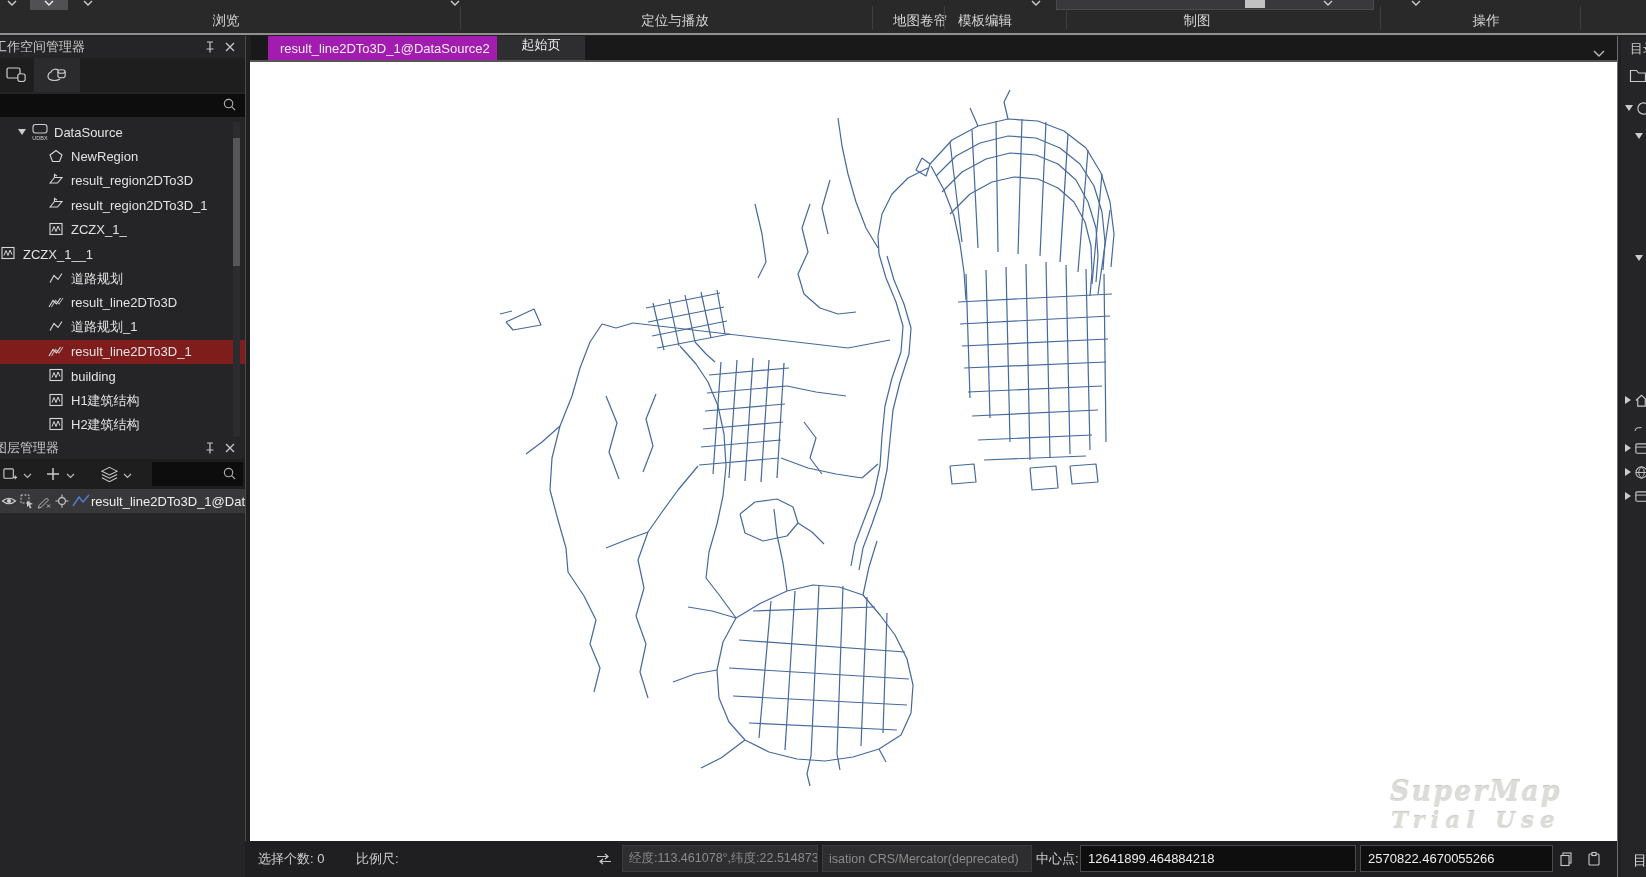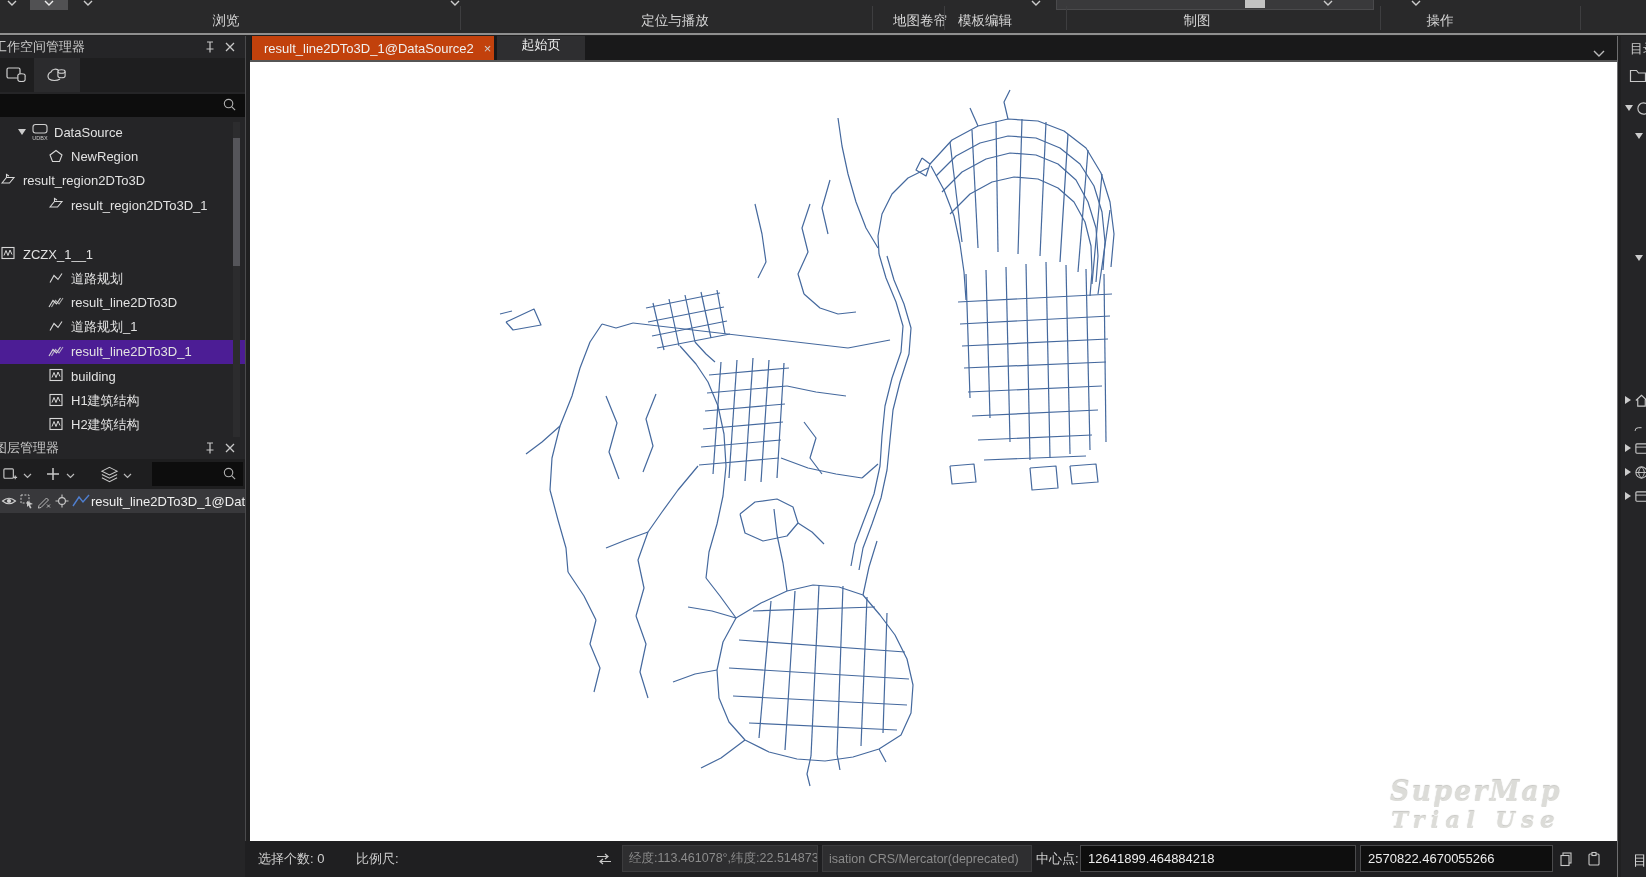--- a/index.html
+++ b/index.html
@@ -26,21 +26,21 @@
   .panel-header{position:relative;height:22px;line-height:22px;color:#c9c9c9;overflow:hidden;}
   .panel-title{position:absolute;left:0;top:0;margin-left:-6px;white-space:nowrap;}
   .ph-ico{position:absolute;top:3px;width:16px;height:16px;cursor:pointer;}
   .ws-toolbar{position:relative;height:34px;background:#1e1e1f;}
   .ws-viewbtn{position:absolute;top:0;height:34px;display:flex;align-items:center;justify-content:center;cursor:pointer;}
   .search-wrap{position:relative;height:28px;}
   .search-box{position:absolute;left:0;top:2px;width:245px;height:23px;background:#0d0d0d;}
   .search-mag{position:absolute;top:5px;right:8px;}
   .tree{position:relative;height:317px;overflow:hidden;}
   .trow{position:absolute;left:0;width:232px;height:24.4px;display:flex;align-items:center;cursor:pointer;white-space:nowrap;color:#e2e2e2;}
-  .trow.sel{background:#4c1d95;}
+  .trow.sel{background:#7f1d1d;}
   .trow .caret{width:0;height:0;border-left:4.5px solid transparent;border-right:4.5px solid transparent;border-top:6px solid #cccccc;margin-right:5px;}
   .trow .ticon{width:18px;height:18px;margin-right:5px;flex:0 0 auto;}
   .vscroll{left:233px;width:7px;background:#2c2c2e;}
   .vthumb{position:absolute;left:0;width:7px;background:#55555a;}
   .lm-toolbar{position:relative;height:30px;background:#1e1e1f;}
   .lm-btn{position:absolute;top:2px;height:26px;display:flex;align-items:center;cursor:pointer;}
   .layer-row{position:relative;height:24px;background:#38383b;display:flex;align-items:center;overflow:hidden;white-space:nowrap;color:#efefef;}
   .layer-row svg{flex:0 0 auto;}
   .small-chev{margin-left:4px;}
   
@@ -109,33 +109,33 @@
         <svg width="10" height="6">
           <polyline points="1,1 5,5 9,1" stroke="#cccccc" fill="none" stroke-width="1.4"></polyline>
         </svg>
       </div>
 
     <span class="abs rgroup-label" style="left:226px;">浏览</span>
     <span class="abs rgroup-label" style="left:675px;">定位与播放</span>
     <span class="abs rgroup-label" style="left:920px;">地图卷帘</span>
     <span class="abs rgroup-label" style="left:985px;">模板编辑</span>
     <span class="abs rgroup-label" style="left:1197px;">制图</span>
-    <span class="abs rgroup-label" style="left:1440px;text-align:right;">操作</span>
+    <span class="abs rgroup-label" style="left:1486px;text-align:right;">操作</span>
 
     <div class="abs rsep" style="left:460px;"></div>
     <div class="abs rsep" style="left:872px;"></div>
     <div class="abs rsep" style="left:944px;"></div>
     <div class="abs rsep" style="left:1066px;"></div>
     <div class="abs rsep" style="left:1380px;"></div>
     <div class="abs rsep" style="left:1580px;"></div>
   </div>
   <div class="abs ribbon-bottom-line"></div>
 
   <div class="abs tabbar">
-    <div class="tab" style="left:7px;width:218px;background:#c2410c;">
+    <div class="tab" style="left:23px;width:218px;background:#a21caf;">
       <span>result_line2DTo3D_1@DataSource2</span>
       <span class="x">×</span>
     </div>
     <div class="tab" style="left:252px;width:64px;background:#2e2e30;flex-direction:column;">
       <span>起始页</span>
       <span class="x">×</span>
     </div>
     <div class="abs" style="left:1348px;top:9px;">
       <svg width="12" height="7">
           <polyline points="1,1 6,6 11,1" stroke="#bbbbbb" fill="none" stroke-width="1.4"></polyline>
@@ -195,33 +195,40 @@
               <text x="9" y="16.5" font-size="5.5" fill="#cfcfcf" text-anchor="middle" font-family="sans-serif">UDBX</text>
             </svg></span>
           <span>DataSource</span>
         </div>
         <div class="trow" style="top: 24.4px; padding-left: 48px;">
           <span class="ticon"><svg viewBox="0 0 16 16" width="16" height="16">
               <polygon points="8,2.5 14,7 11.5,13.5 4.5,13.5 2,7" fill="none" stroke="#d8d8d8" stroke-width="1.1"></polygon>
             </svg></span>
           <span>NewRegion</span>
         </div>
-        <div class="trow" style="top: 48.8px; ">
+        <div class="trow" style="top: 48.8px; padding-left: 48px;">
           <span class="ticon"><svg viewBox="0 0 16 16" width="16" height="16">
               <path d="M2 11L6.5 5.5H14L9.5 11Z" fill="none" stroke="#d8d8d8" stroke-width="1.1"></path>
               <path d="M6.5 5.5V2.5L9 4" fill="none" stroke="#d8d8d8" stroke-width="1.1"></path>
             </svg></span>
           <span>result_region2DTo3D</span>
         </div>
         <div class="trow" style="top: 73.2px; padding-left: 48px;">
           <span class="ticon"><svg viewBox="0 0 16 16" width="16" height="16">
               <path d="M2 11L6.5 5.5H14L9.5 11Z" fill="none" stroke="#d8d8d8" stroke-width="1.1"></path>
               <path d="M6.5 5.5V2.5L9 4" fill="none" stroke="#d8d8d8" stroke-width="1.1"></path>
             </svg></span>
           <span>result_region2DTo3D_1</span>
+        </div>
+        <div class="trow" style="top: 97.6px; padding-left: 48px;">
+          <span class="ticon"><svg viewBox="0 0 16 16" width="16" height="16">
+              <rect x="2" y="2.5" width="12" height="11" fill="none" stroke="#d8d8d8" stroke-width="1.1"></rect>
+              <polyline points="4,10.5 6,5.5 8,10.5 10,5 12,9.5" fill="none" stroke="#d8d8d8" stroke-width="1"></polyline>
+            </svg></span>
+          <span>ZCZX_1_</span>
         </div>
         <div class="trow" style="top: 122px; ">
           <span class="ticon"><svg viewBox="0 0 16 16" width="16" height="16">
               <rect x="2" y="2.5" width="12" height="11" fill="none" stroke="#d8d8d8" stroke-width="1.1"></rect>
               <polyline points="4,10.5 6,5.5 8,10.5 10,5 12,9.5" fill="none" stroke="#d8d8d8" stroke-width="1"></polyline>
             </svg></span>
           <span>ZCZX_1__1</span>
         </div>
         <div class="trow" style="top: 146.4px; padding-left: 48px;">
           <span class="ticon"><svg viewBox="0 0 16 16" width="16" height="16">

